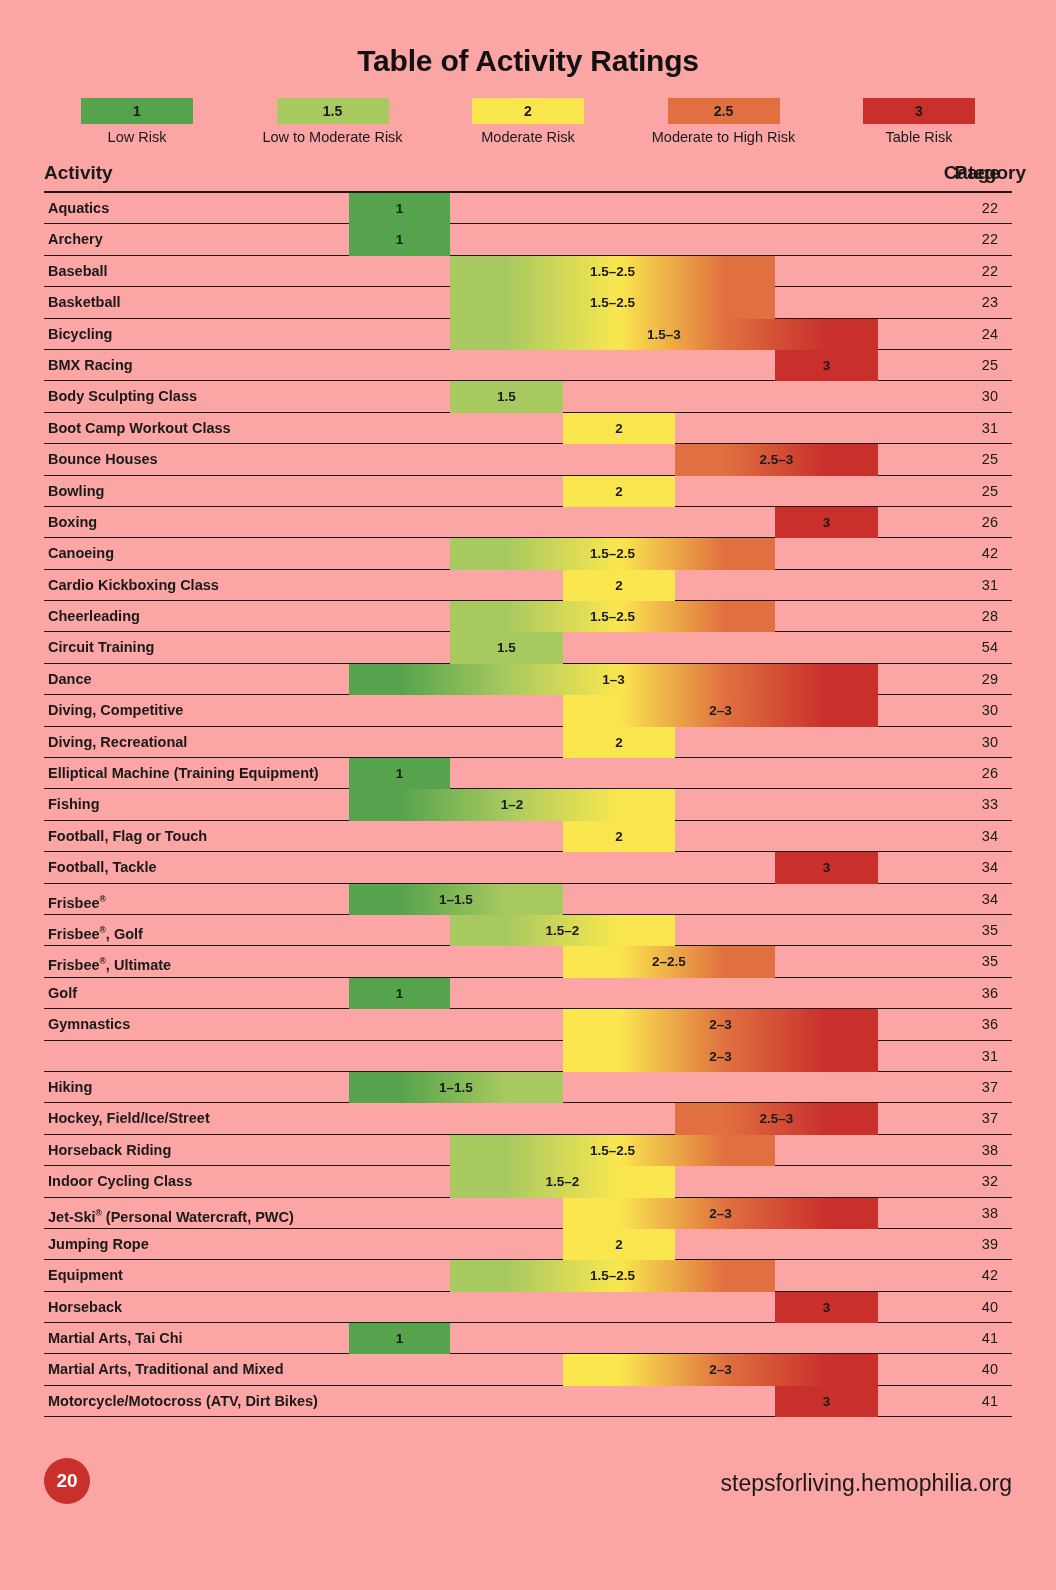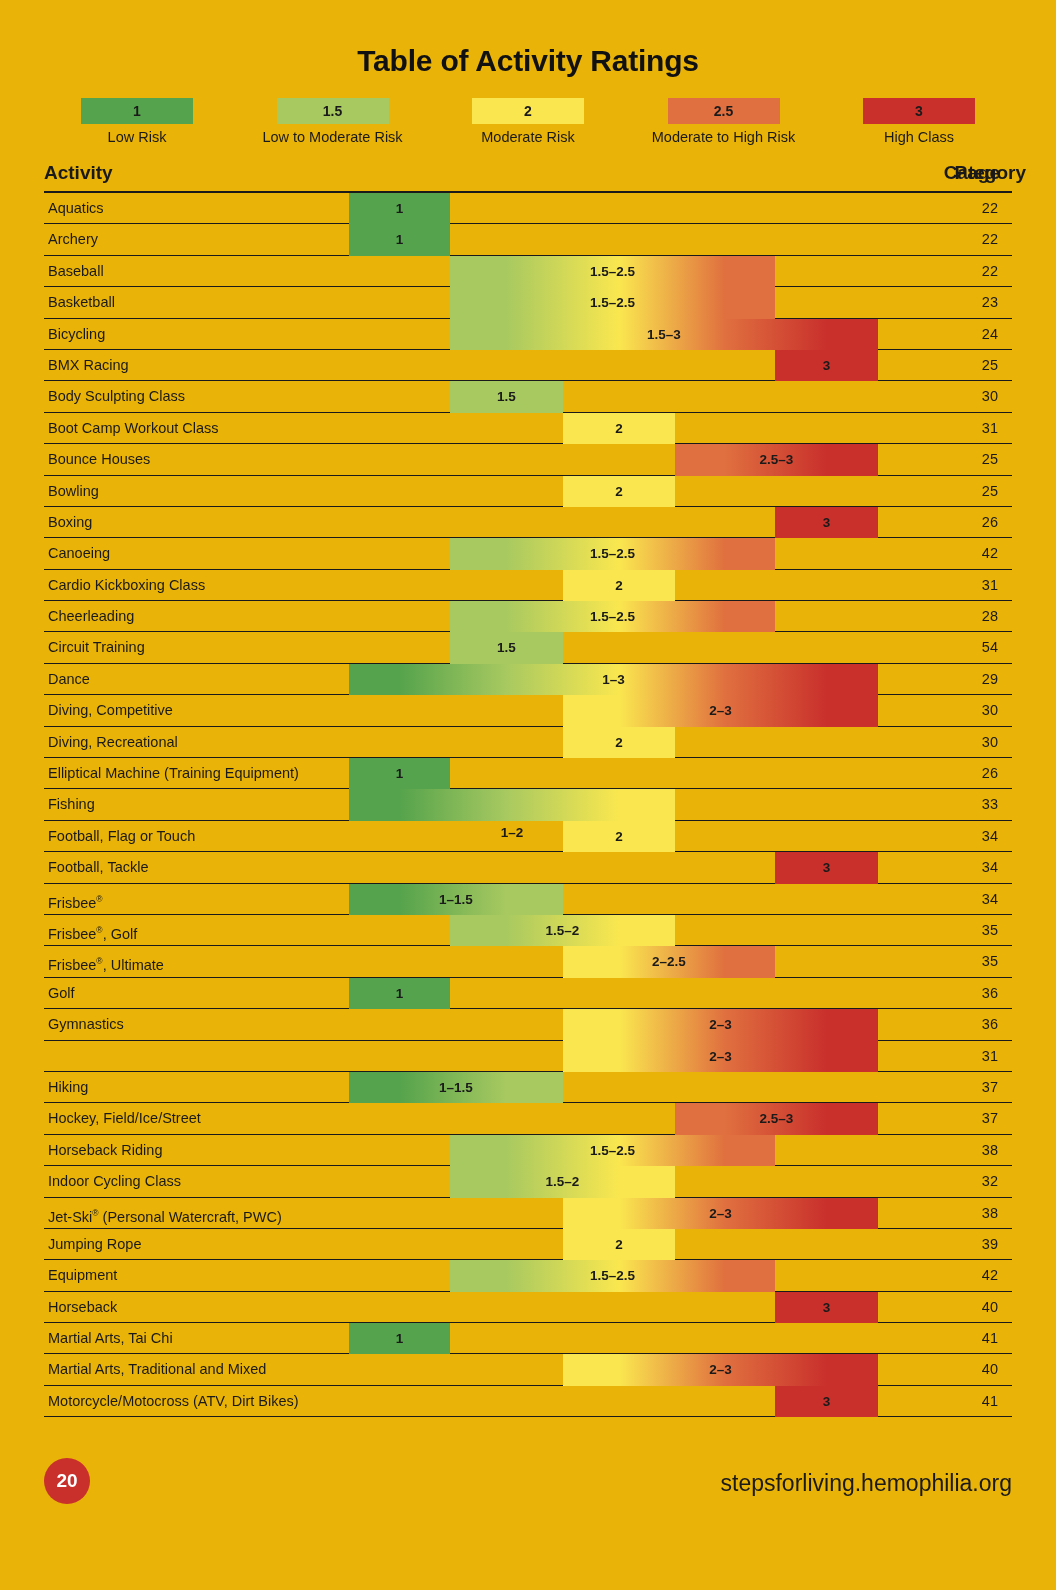--- a/index.html
+++ b/index.html
@@ -6,21 +6,21 @@
   html, body {
     width: 1056px; height: 1590px;
     background: #ffffff;
     font-family: "Liberation Sans", sans-serif;
     color: #1a1a1a;
     overflow: hidden;
   }
   #page {
     position: relative;
     width: 1056px; height: 1590px;
-    background: #eab308;
+    background: #fca5a5;
   }
 
   
   .title {
     position: absolute;
     left: 0; top: 44px; width: 1056px;
     text-align: center;
     font-size: 30px;
     font-weight: bold;
     letter-spacing: -0.2px;
@@ -109,20 +109,21 @@
     white-space: nowrap;
   }
   .row .act {
     position: absolute;
     left: 4px; top: 0; height: 31.4px;
     line-height: 31.4px;
     font-size: 14.5px;
     color: #1a1a1a;
     z-index: 4;
     white-space: nowrap;
+    font-weight: bold;
   }
   .row .pg {
     position: absolute;
     right: 14px; top: 0; height: 31.4px;
     line-height: 31.4px;
     font-size: 14.5px;
     color: #1a1a1a;
     z-index: 4;
   }
   .row .act sup { font-size: 8.5px; vertical-align: super; }
@@ -166,21 +167,21 @@
       <div class="legend-item">
         <div class="legend-swatch" style="background: rgb(250, 231, 79);">2</div>
         <div class="legend-label">Moderate Risk</div>
       </div>
       <div class="legend-item">
         <div class="legend-swatch" style="background: rgb(224, 112, 63);">2.5</div>
         <div class="legend-label">Moderate to High Risk</div>
       </div>
       <div class="legend-item">
         <div class="legend-swatch" style="background: rgb(201, 48, 44);">3</div>
-        <div class="legend-label">High Class</div>
+        <div class="legend-label">Table Risk</div>
       </div>
     </div>
 
   <div class="colhead">
     <div class="ch-activity">Activity</div>
     <div class="ch-category">Category</div>
     <div class="ch-page">Page</div>
   </div>
   <div class="headrule"></div>
 
@@ -294,21 +295,21 @@
         <div class="pg">30</div>
       </div>
       <div class="row">
         <div class="bar" style="left: 305px; width: 101px; background: rgb(85, 163, 76);"></div>
         <div class="bar-label" style="left: 305px; width: 101px;">1</div>
         <div class="act">Elliptical Machine (Training Equipment)</div>
         <div class="pg">26</div>
       </div>
       <div class="row">
         <div class="bar" style="left: 305px; width: 326px; background: linear-gradient(to right, rgb(85, 163, 76) 15.5%, rgb(168, 201, 96) 48.3%, rgb(250, 231, 79) 82.8%);"></div>
-        <div class="bar-label" style="left: 305px; width: 326px; margin-top: 28px;">1–2</div>
+        <div class="bar-label" style="left: 305px; width: 326px;">1–2</div>
         <div class="act">Fishing</div>
         <div class="pg">33</div>
       </div>
       <div class="row">
         <div class="bar" style="left: 519px; width: 112px; background: rgb(250, 231, 79);"></div>
         <div class="bar-label" style="left: 519px; width: 112px;">2</div>
         <div class="act">Football, Flag or Touch</div>
         <div class="pg">34</div>
       </div>
       <div class="row">

